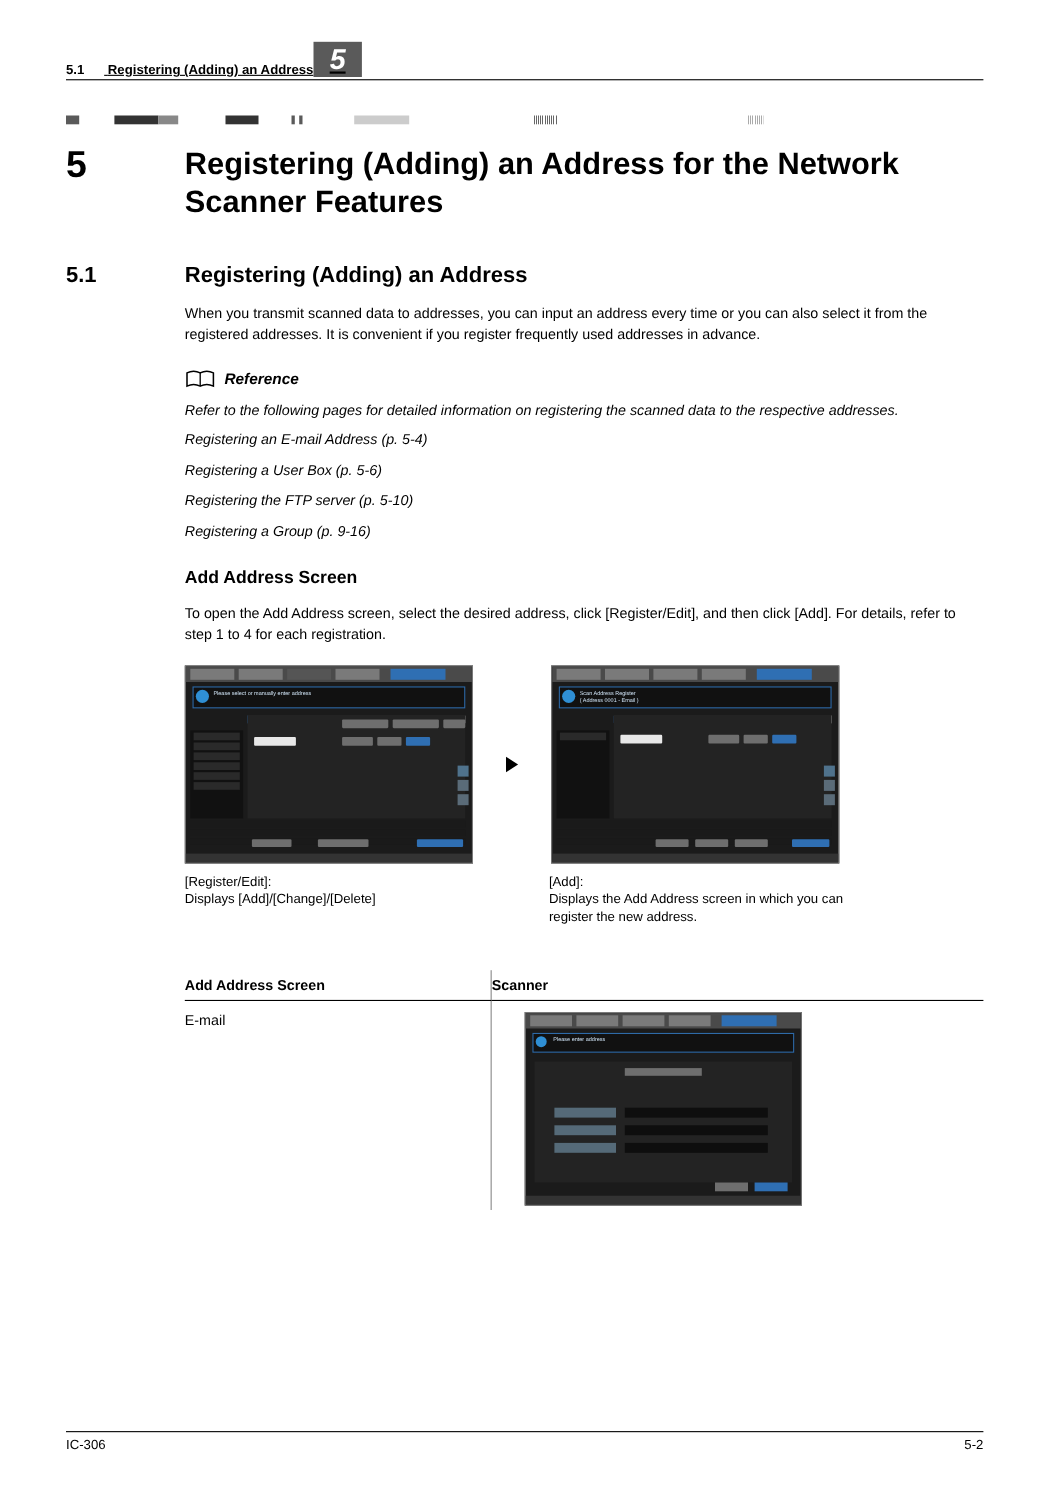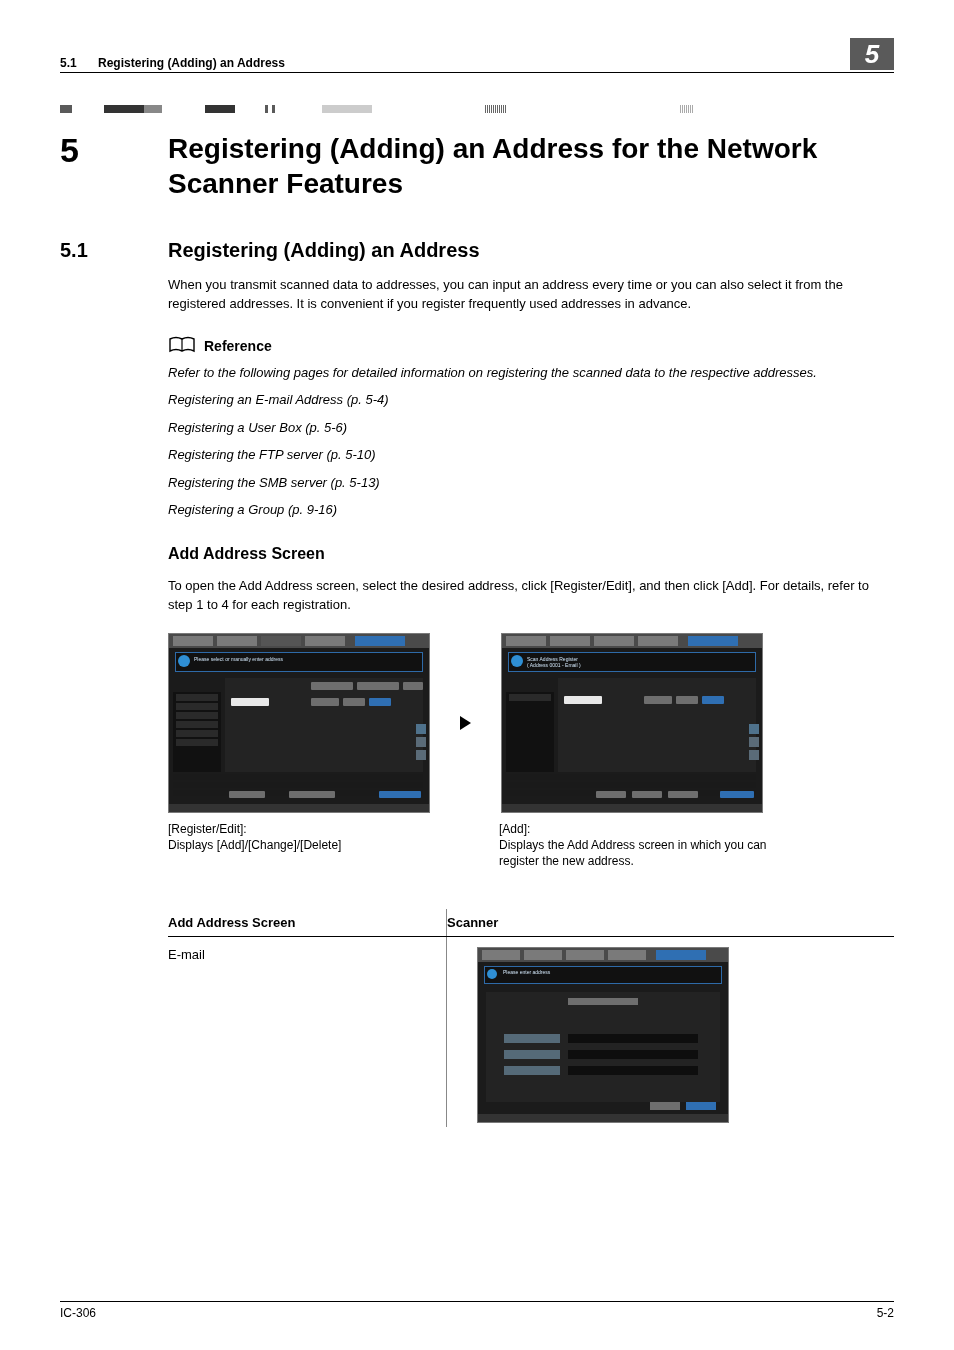--- a/index.html
+++ b/index.html
@@ -13,24 +13,24 @@
   .page {
     width: 954px;
     min-height: 1350px;
     position: relative;
     box-sizing: border-box;
     padding: 38px 60px 40px 60px;
   }
   
   .hdr {
     display: flex;
-    justify-content: space-between;
     align-items: flex-end;
     border-bottom: 1px solid #000;
     padding-bottom: 2px;
+    text-decoration: underline;
   }
   .hdr-left {
     font-size: 12px;
     font-weight: bold;
   }
   .hdr-num { display:inline-block; margin-right: 18px; }
   .hdr-right {
     background: #5a5a5a;
     color: #fff;
     font-size: 26px;
@@ -90,24 +90,25 @@
     font-weight: bold;
   }
   .para {
     font-size: 13px;
     line-height: 1.45;
     margin-top: 14px;
   }
   .ref-block { margin-top: 22px; }
   .ref-title {
     display: flex;
-    align-items: flex-end;
+    align-items: flex-start;
     gap: 8px;
     font-weight: bold;
     font-size: 14px;
+    font-style: italic;
   }
   .book-icon svg { display:block; }
   .ref-line {
     font-size: 13px;
     font-style: italic;
     margin-top: 10px;
     line-height: 1.35;
   }
   .subhead {
     font-size: 16px;
@@ -291,21 +292,20 @@
             <path d="M2 3 C6 1 10 1 14 3 C18 1 22 1 26 3 L26 15 C22 13 18 13 14 15 C10 13 6 13 2 15 Z" fill="none" stroke="#000" stroke-width="1.4"></path>
             <path d="M14 3 L14 15" stroke="#000" stroke-width="1.2"></path>
           </svg>
         </span>
         <span>Reference</span>
       </div>
       <div class="ref-line">Refer to the following pages for detailed information on registering the scanned data to the respective addresses.</div>
       <div class="ref-line">Registering an E-mail Address (p. 5-4)</div>
       <div class="ref-line">Registering a User Box (p. 5-6)</div>
       <div class="ref-line">Registering the FTP server (p. 5-10)</div>
-      <div class="ref-line">Registering the SMB server (p. 5-13)</div>
       <div class="ref-line">Registering a Group (p. 9-16)</div>
     </div>
 
     <div class="subhead">Add Address Screen</div>
     <div class="para">To open the Add Address screen, select the desired address, click [Register/Edit], and then click [Add]. For details, refer to step 1 to 4 for each registration.</div>
 
     <div class="fig-row">
 
       <div class="mini-screen">
         <div class="ms-top">

